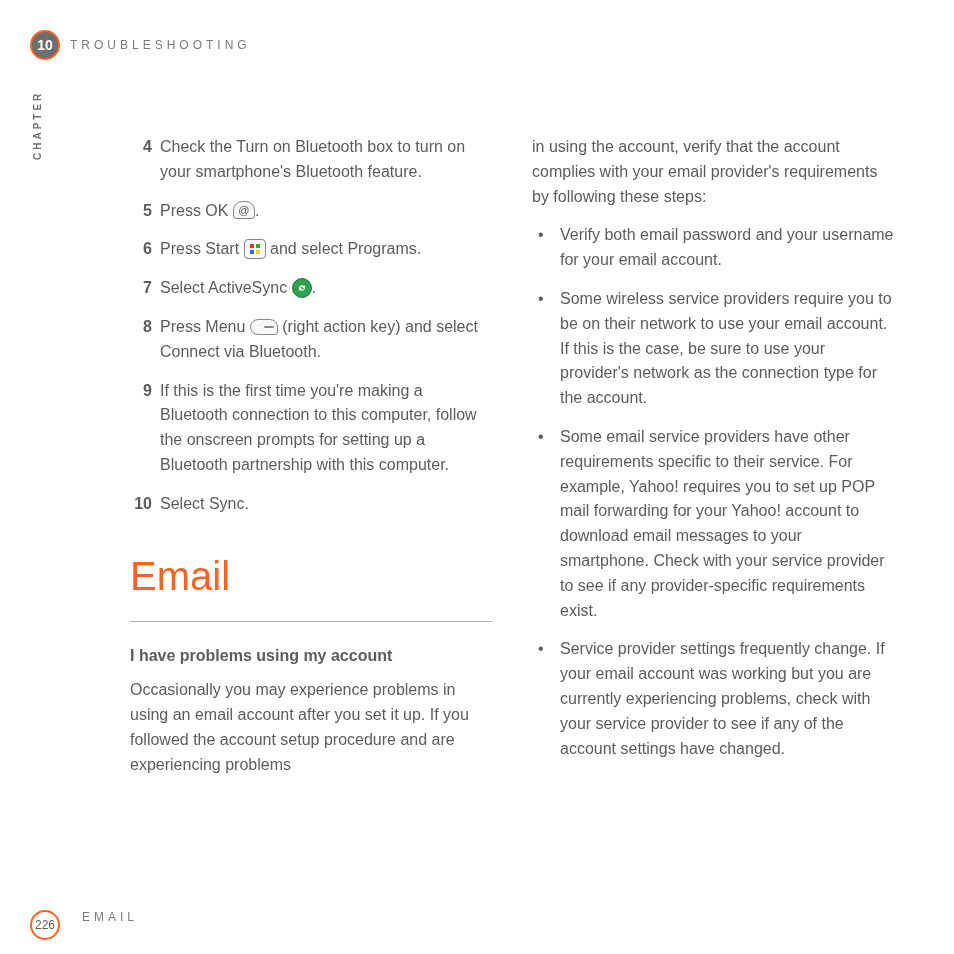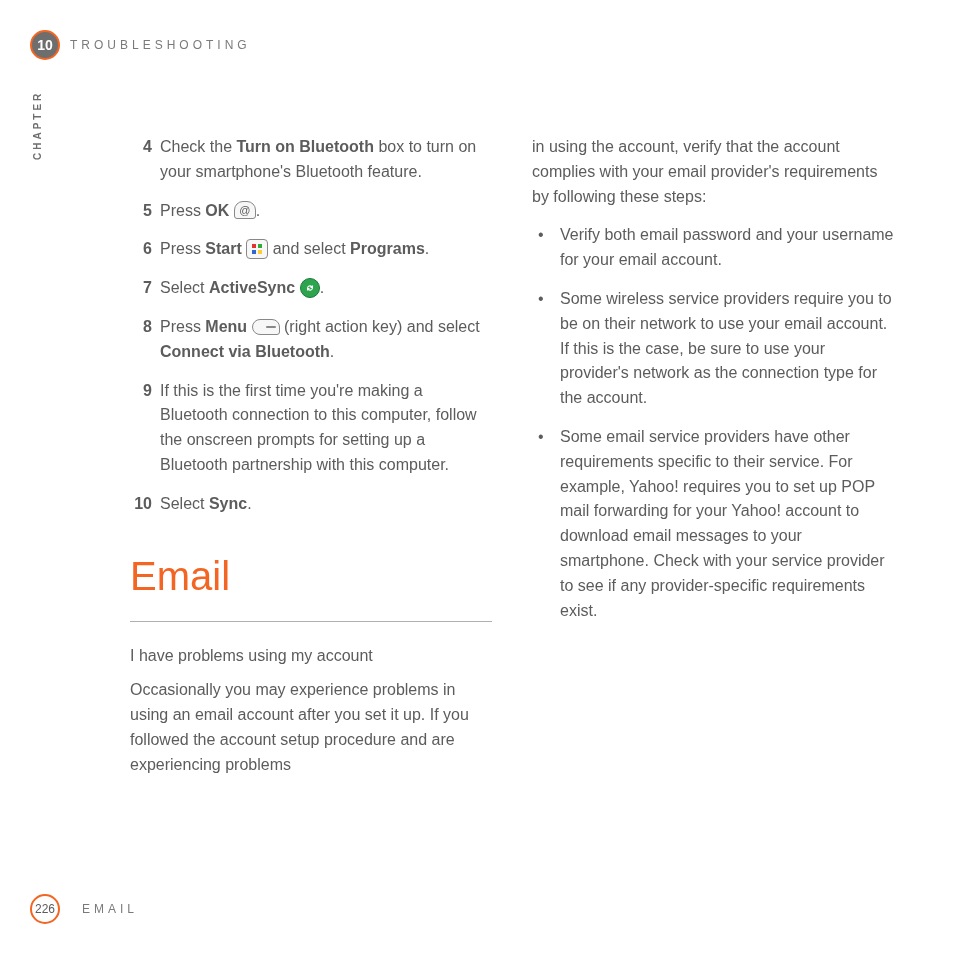--- a/index.html
+++ b/index.html
@@ -8,38 +8,38 @@
 
   
   .header { position: absolute; top: 30px; left: 30px; right: 60px; display: flex; align-items: center; }
   .chap-badge { width: 30px; height: 30px; border-radius: 50%; background: #6e6e6e; border: 2px solid #f26522; color: #fff; font-size: 14px; font-weight: 600; display: flex; align-items: center; justify-content: center; }
   .header-title { margin-left: 10px; font-size: 12px; letter-spacing: 4px; color: #7a7a7a; }
 
   
   .chapter-vert { position: absolute; top: 160px; left: 32px; font-size: 10px; font-weight: 700; letter-spacing: 3px; color: #6e6e6e; transform: rotate(-90deg); transform-origin: left top; }
 
   
-  .footer { position: absolute; bottom: 30px; left: 30px; right: 60px; display: flex; align-items: center; }
+  .footer { position: absolute; bottom: 14px; left: 30px; right: 60px; display: flex; }
   .page-badge { width: 30px; height: 30px; border-radius: 50%; border: 2px solid #f26522; color: #5c5c5c; font-size: 12px; display: flex; align-items: center; justify-content: center; background: #fff; }
   .footer-title { margin-left: 22px; font-size: 12px; letter-spacing: 4px; color: #7a7a7a; }
 
   
   .cols { position: absolute; top: 135px; left: 130px; right: 60px; bottom: 90px; display: flex; gap: 40px; }
   .col { flex: 1; font-size: 16px; line-height: 1.55; color: #5c5c5c; }
 
   
   .num-list { list-style: none; counter-reset: none; }
   .num-item { position: relative; padding-left: 30px; margin-bottom: 14px; }
   .num { position: absolute; left: 0; top: 0; font-weight: 700; color: #5c5c5c; font-size: 16px; text-align: right; width: 22px; }
-  .num-item .txt b { font-weight: 700; }
+  .num-item .txt b { font-weight: 400; }
 
   
   .section-heading { font-size: 40px; font-weight: 300; color: #f26522; margin-top: 28px; margin-bottom: 14px; }
   .section-rule { border: none; border-top: 1px solid #b0b0b0; margin-bottom: 22px; }
-  .subheading { font-size: 16px; font-weight: 400; color: #5c5c5c; margin-bottom: 10px; }
+  .subheading { font-size: 16px; font-weight: 700; color: #5c5c5c; margin-bottom: 10px; }
   .para { margin-bottom: 14px; }
 
   
   .bul-list { list-style: none; }
   .bul-item { position: relative; padding-left: 28px; margin-bottom: 14px; }
   .bul-item::before { content: "•"; position: absolute; left: 6px; top: 0; color: #5c5c5c; font-size: 16px; }
 
   
   .icon { display: inline-flex; vertical-align: middle; align-items: center; justify-content: center; font-size: 11px; position: relative; top: -1px; }
   .icon-ok { width: 22px; height: 18px; border: 1px solid #888; border-radius: 9px 9px 3px 3px; background: #f7f7f7; }
@@ -137,20 +137,21 @@
       <div class="subheading">I have problems using my account</div>
       <p class="para">Occasionally you may experience problems in using an email account after you set it up. If you followed the account setup procedure and are experiencing problems</p>
     </div>
 
     <div class="col">
       <p class="para">in using the account, verify that the account complies with your email provider's requirements by following these steps:</p>
       <ul class="bul-list">
         <li class="bul-item">Verify both email password and your username for your email account.</li>
         <li class="bul-item">Some wireless service providers require you to be on their network to use your email account. If this is the case, be sure to use your provider's network as the connection type for the account.</li>
         <li class="bul-item">Some email service providers have other requirements specific to their service. For example, Yahoo! requires you to set up POP mail forwarding for your Yahoo! account to download email messages to your smartphone. Check with your service provider to see if any provider-specific requirements exist.</li>
+        <li class="bul-item">Service provider settings frequently change. If your email account was working but you are currently experiencing problems, check with your service provider to see if any of the account settings have changed.</li>
       </ul>
     </div>
 
   </div>
 
   <div class="footer">
     <div class="page-badge">226</div>
     <div class="footer-title">EMAIL</div>
   </div>
 

